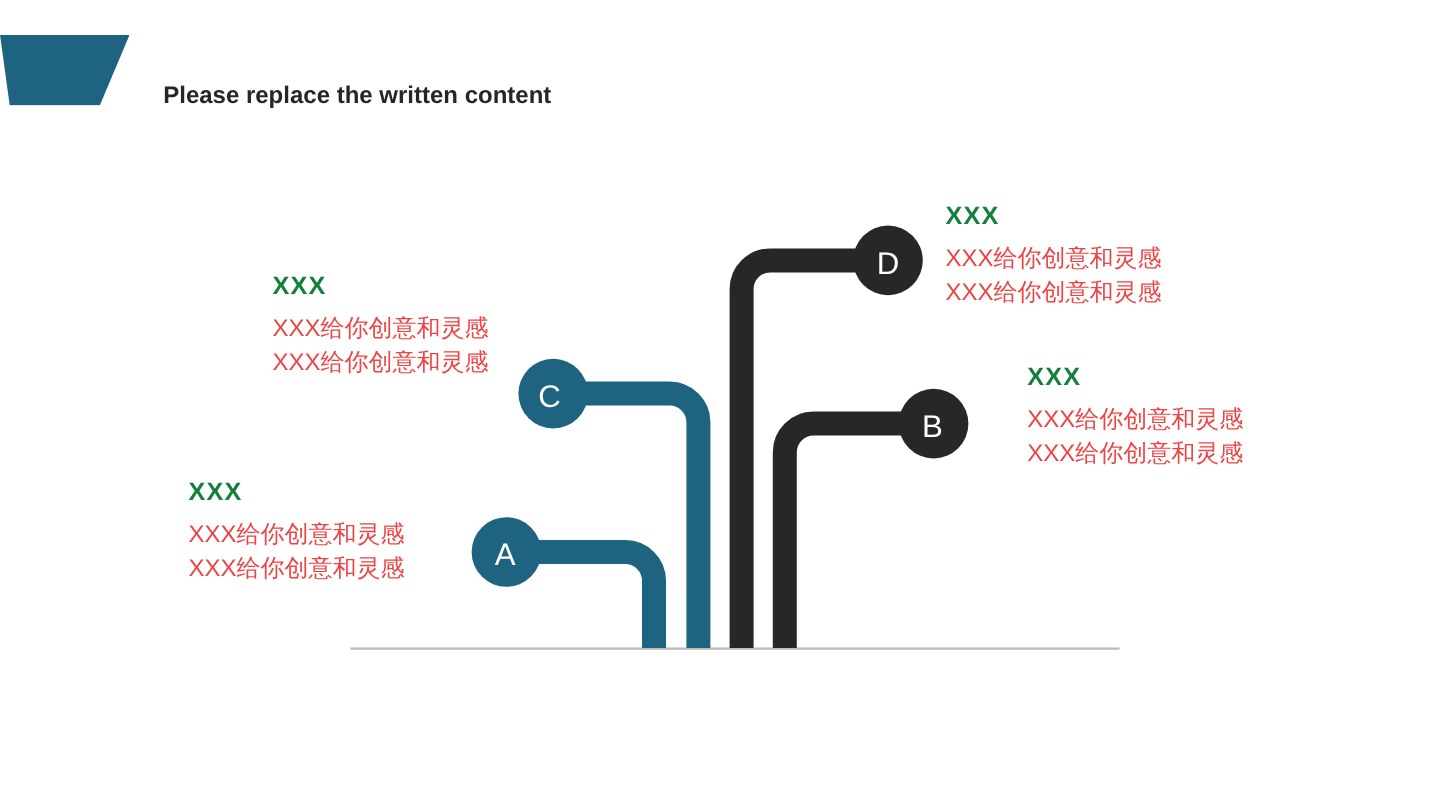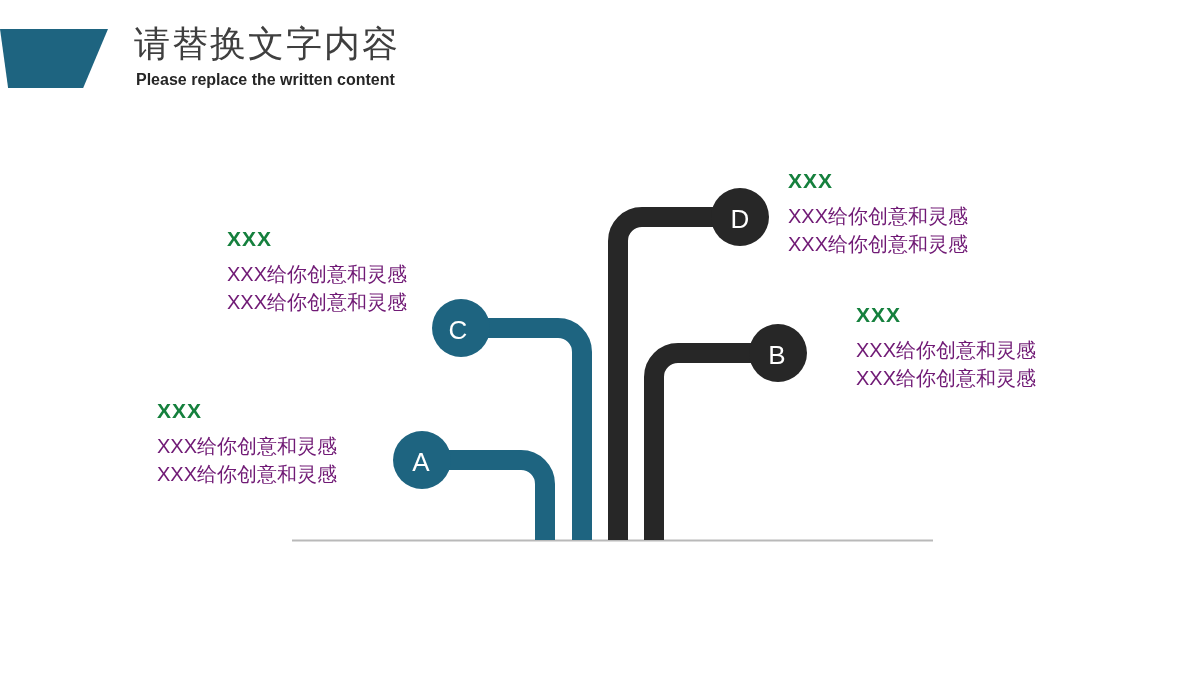--- a/index.html
+++ b/index.html
@@ -16,54 +16,53 @@
     position:absolute; left:0; top:29px; width:108px; height:59px;
     clip-path:polygon(0 0, 100% 0, 77% 100%, 7.5% 100%);
   }
   .title {
     position:absolute; left:134px; top:24px;
     font-size:36px; line-height:40px; letter-spacing:2px;
     font-weight:500; color:#3f3f3f; white-space:nowrap;
   }
   .subtitle {
     position:absolute; left:136px; top:71px;
-    font-size:16px; line-height:18px; font-weight:700;
+    font-size:20px; line-height:18px; font-weight:700;
     color:#262626; white-space:nowrap;
   }
 
   
   svg.diagram { position:absolute; left:0; top:0; width:1200px; height:675px; }
   svg .stem { fill:none; stroke-width:20px; }
   svg .node-letter {
     font-family:"Liberation Sans","DejaVu Sans",sans-serif;
     font-size:26px; fill:#ffffff; font-weight:400;
     text-anchor:middle; dominant-baseline:central;
   }
 
   .note { position:absolute; }
   .note-heading {
     font-size:21px; font-weight:700; color:#15803d;
     line-height:25px; letter-spacing:1px; white-space:nowrap;
   }
   .note-lines {
-    margin-top:9px; font-size:20px; color:#701a75;
+    margin-top:9px; font-size:20px; color:#ef4444;
     line-height:28px; white-space:nowrap;
   }
   .note-a { left:157px; top:398px; }
   .note-b { left:856px; top:302px; }
   .note-c { left:227px; top:226px; }
   .note-d { left:788px; top:168px; }
 </style>
 </head>
 <body>
 
 <div class="slide">
 
   <div class="accent-shape" style="background: rgb(30, 100, 128);"></div>
-  <div class="title">请替换文字内容</div>
   <div class="subtitle">Please replace the written content</div>
 
   <svg class="diagram" viewBox="0 0 1200 675">
     <line x1="292" y1="540.5" x2="933" y2="540.5" stroke-width="2" stroke="#b9b9b9"></line>
 
     <path class="stem" d="M422 460 H521 A24 24 0 0 1 545 484 V540" stroke="#1e6480"></path>
     <path class="stem" d="M461 328 H558 A24 24 0 0 1 582 352 V540" stroke="#1e6480"></path>
     <path class="stem" d="M618 540 V241 A24 24 0 0 1 642 217 H740" stroke="#272727"></path>
     <path class="stem" d="M654 540 V377 A24 24 0 0 1 678 353 H778" stroke="#272727"></path>
 

